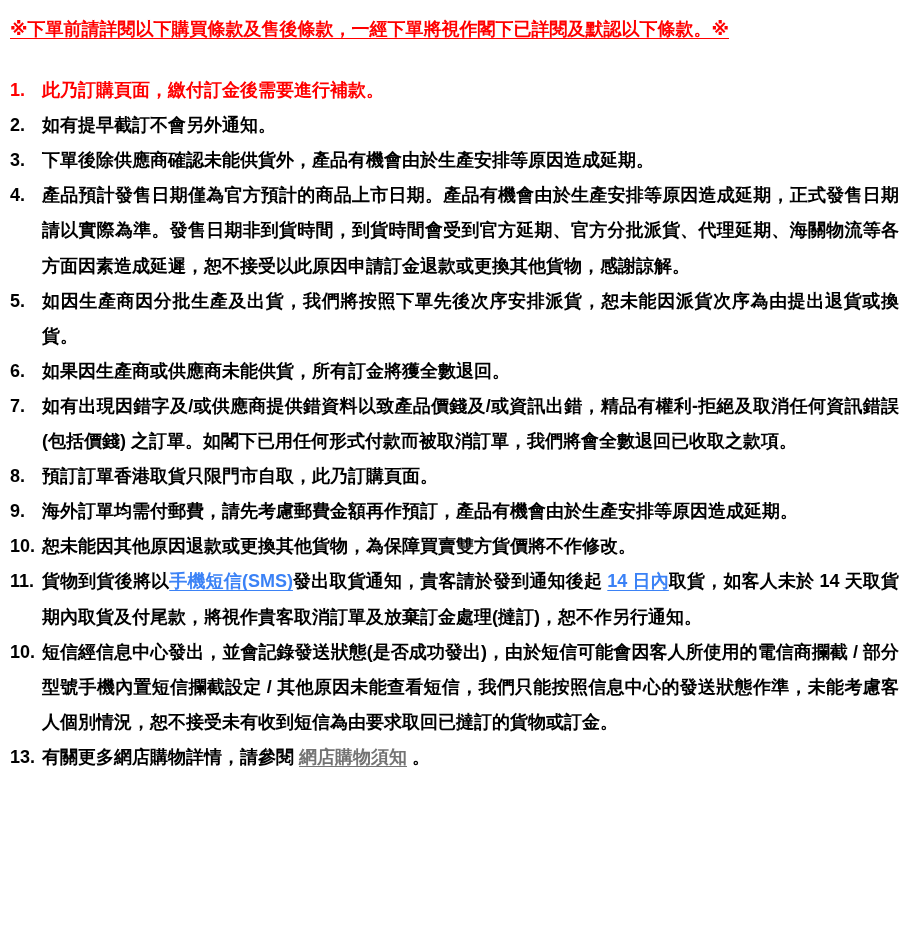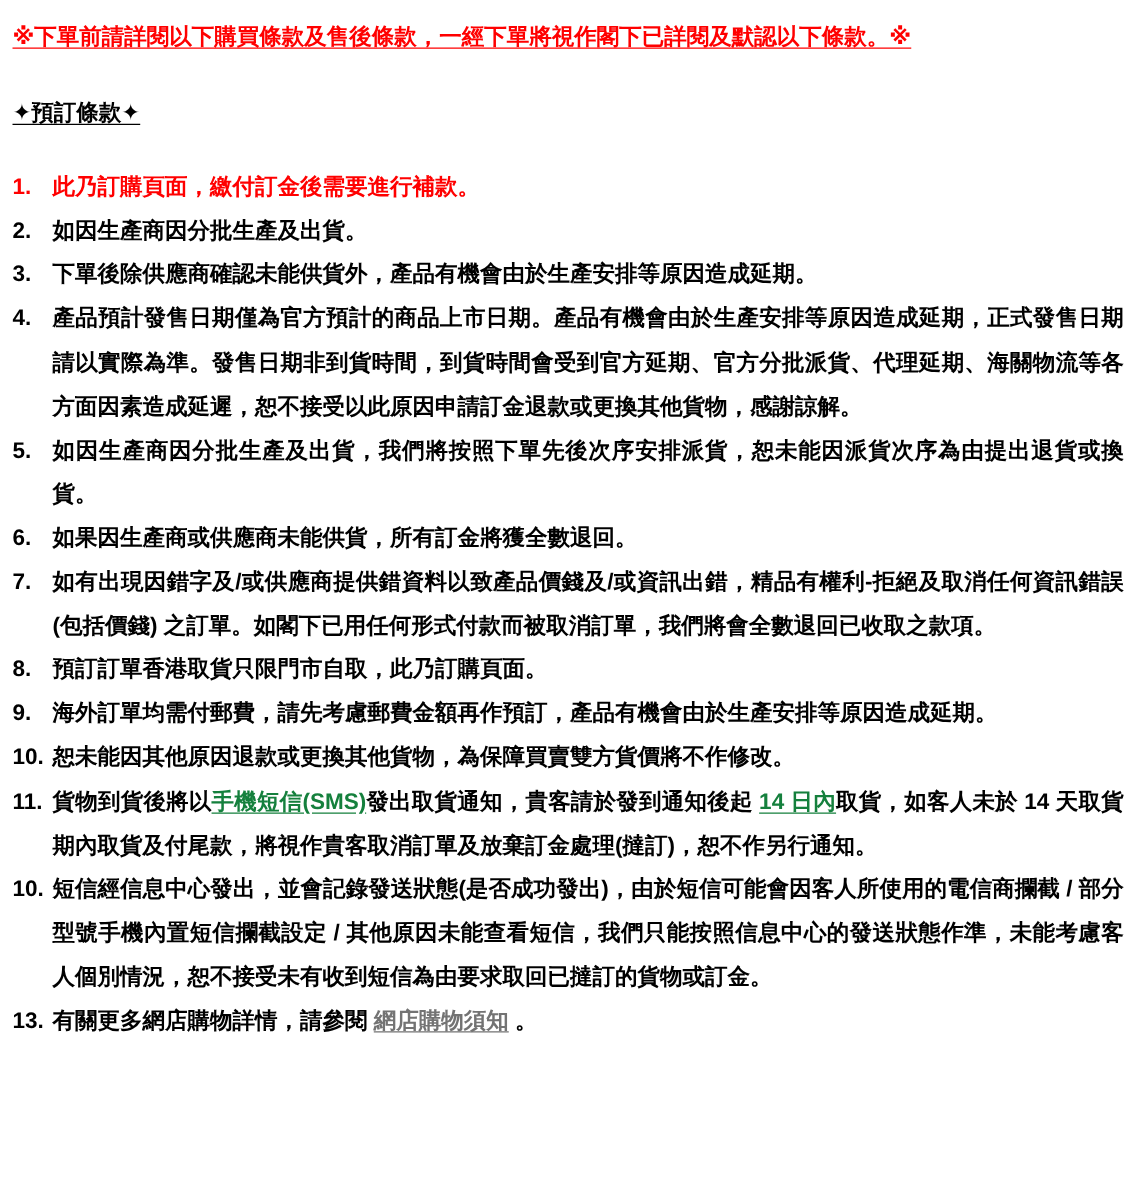--- a/index.html
+++ b/index.html
@@ -30,53 +30,52 @@
     margin: 0 0 24px 0;
     font-size: 18px;
   }
   .terms-list { margin: 0; padding: 0; }
   .item { display: flex; align-items: flex-start; }
   .num { flex: 0 0 32px; white-space: nowrap; }
   .txt { flex: 1 1 auto; text-align: justify; }
   .item.red-item .num, .item.red-item .seg { color: #FF0000; }
   .seg { }
   .hl {
-    color: #15803d;
+    color: #3b82f6;
     text-decoration: underline;
     text-underline-offset: 3px;
   }
   .link {
     color: #737373;
     text-decoration: underline;
     text-underline-offset: 3px;
     cursor: pointer;
   }
 </style>
 </head>
 <body>
 
 <div class="page">
 
   <p class="notice">※下單前請詳閱以下購買條款及售後條款，一經下單將視作閣下已詳閱及默認以下條款。※</p>
 
-  <p class="section-title">✦預訂條款✦</p>
 
   <div class="terms-list">
 
     <div class="item red-item">
       <span class="num">1.</span>
       <div class="txt">
         <span class="seg">此乃訂購頁面，繳付訂金後需要進行補款。</span>
       </div>
     </div>
 
     <div class="item">
       <span class="num">2.</span>
       <div class="txt">
-        <span class="seg">如因生產商因分批生產及出貨。</span>
+        <span class="seg">如有提早截訂不會另外通知。</span>
       </div>
     </div>
 
     <div class="item">
       <span class="num">3.</span>
       <div class="txt">
         <span class="seg">下單後除供應商確認未能供貨外，產品有機會由於生產安排等原因造成延期。</span>
       </div>
     </div>
 

